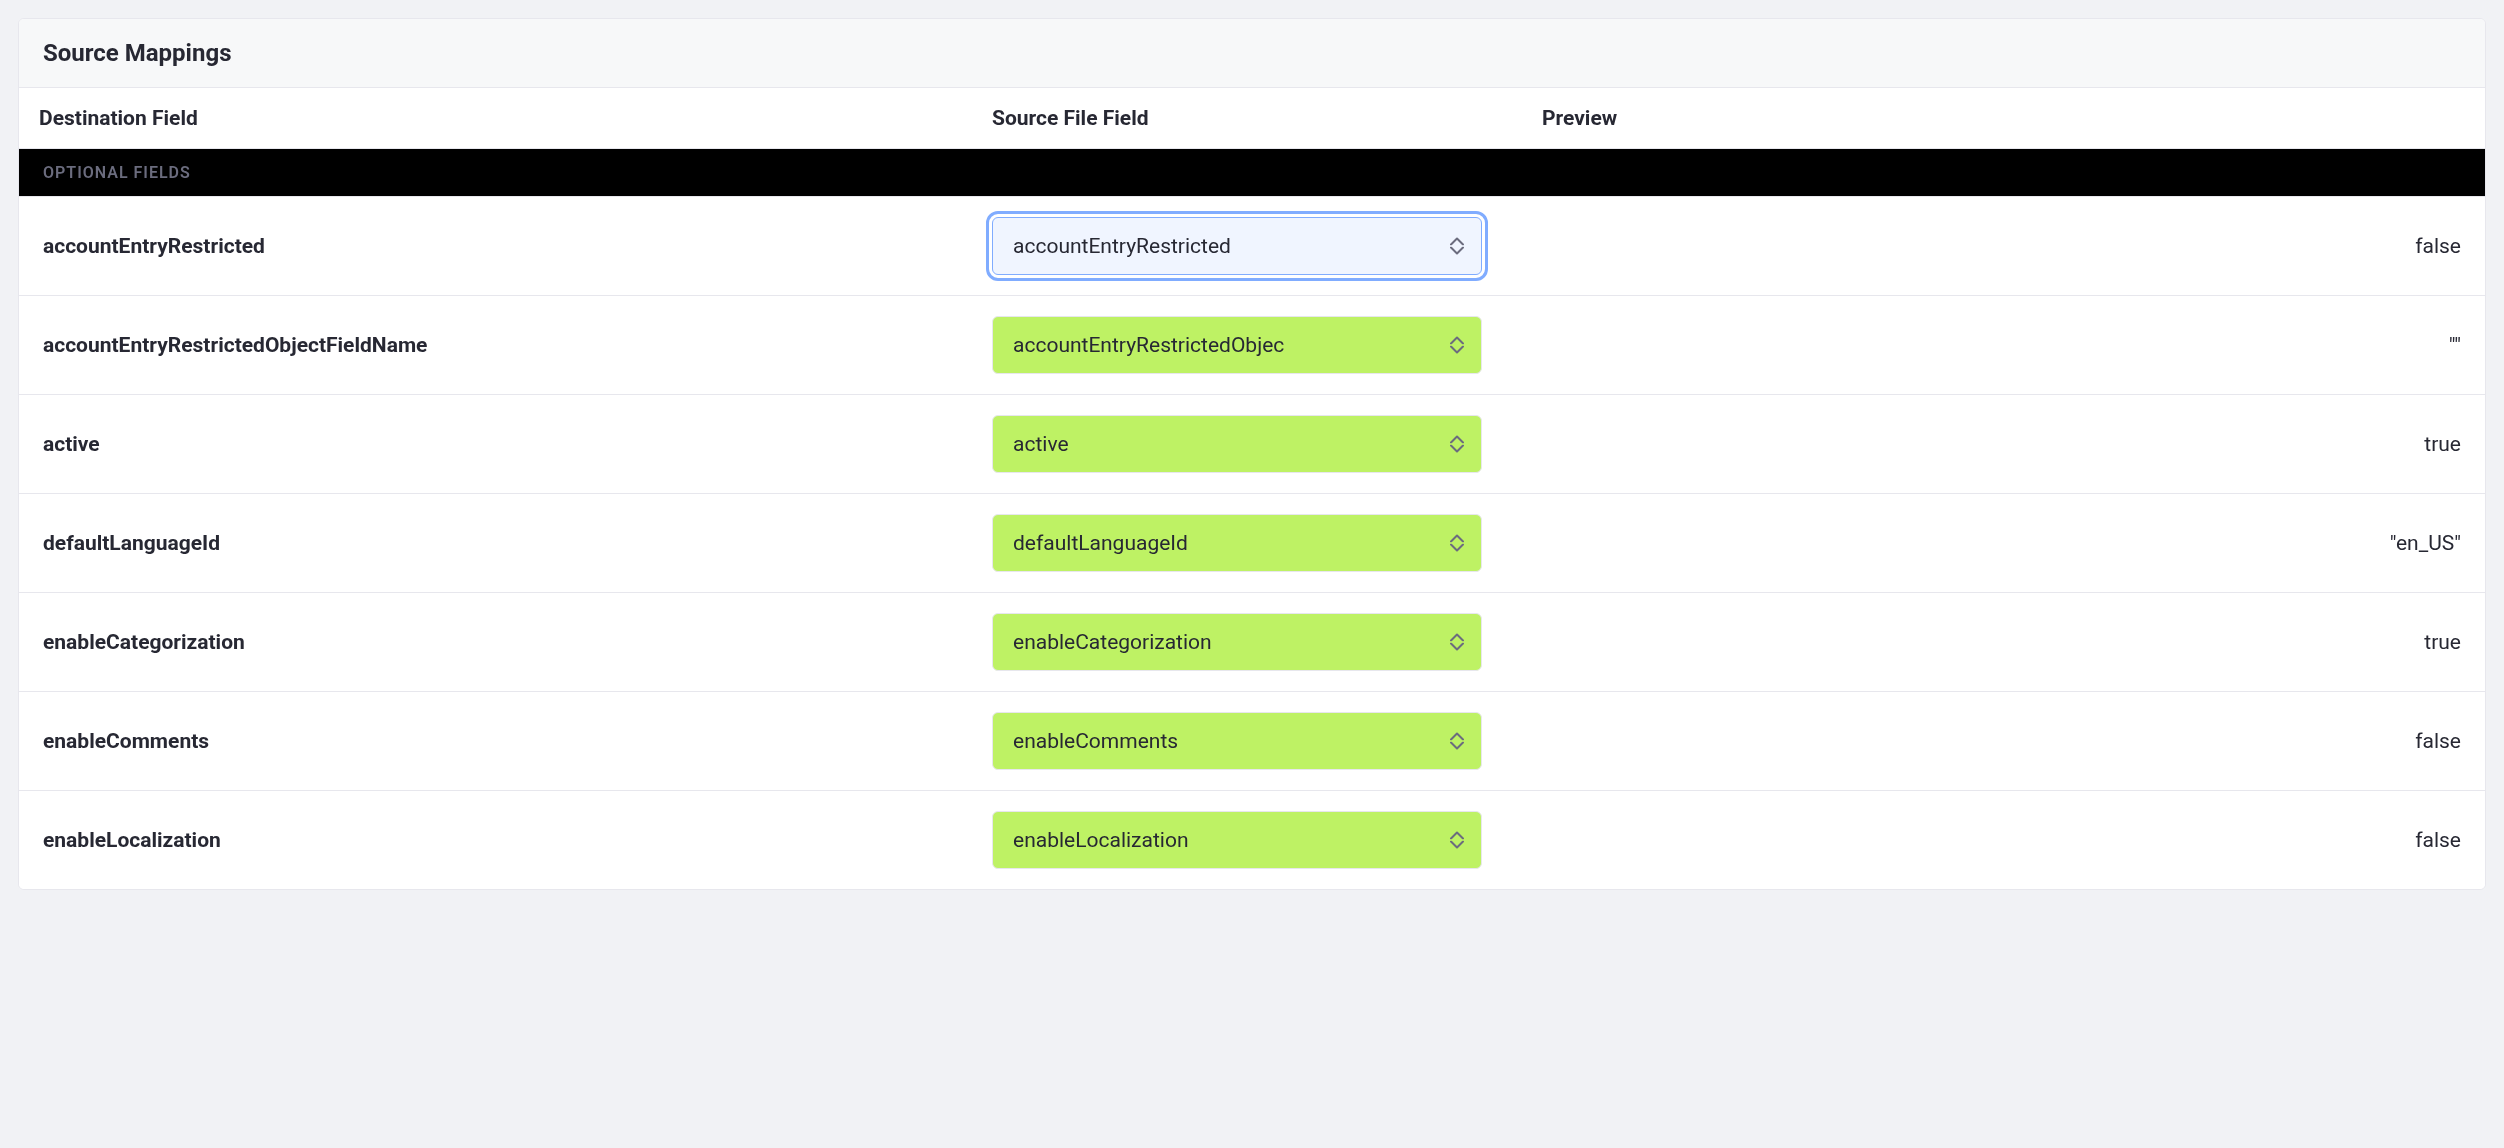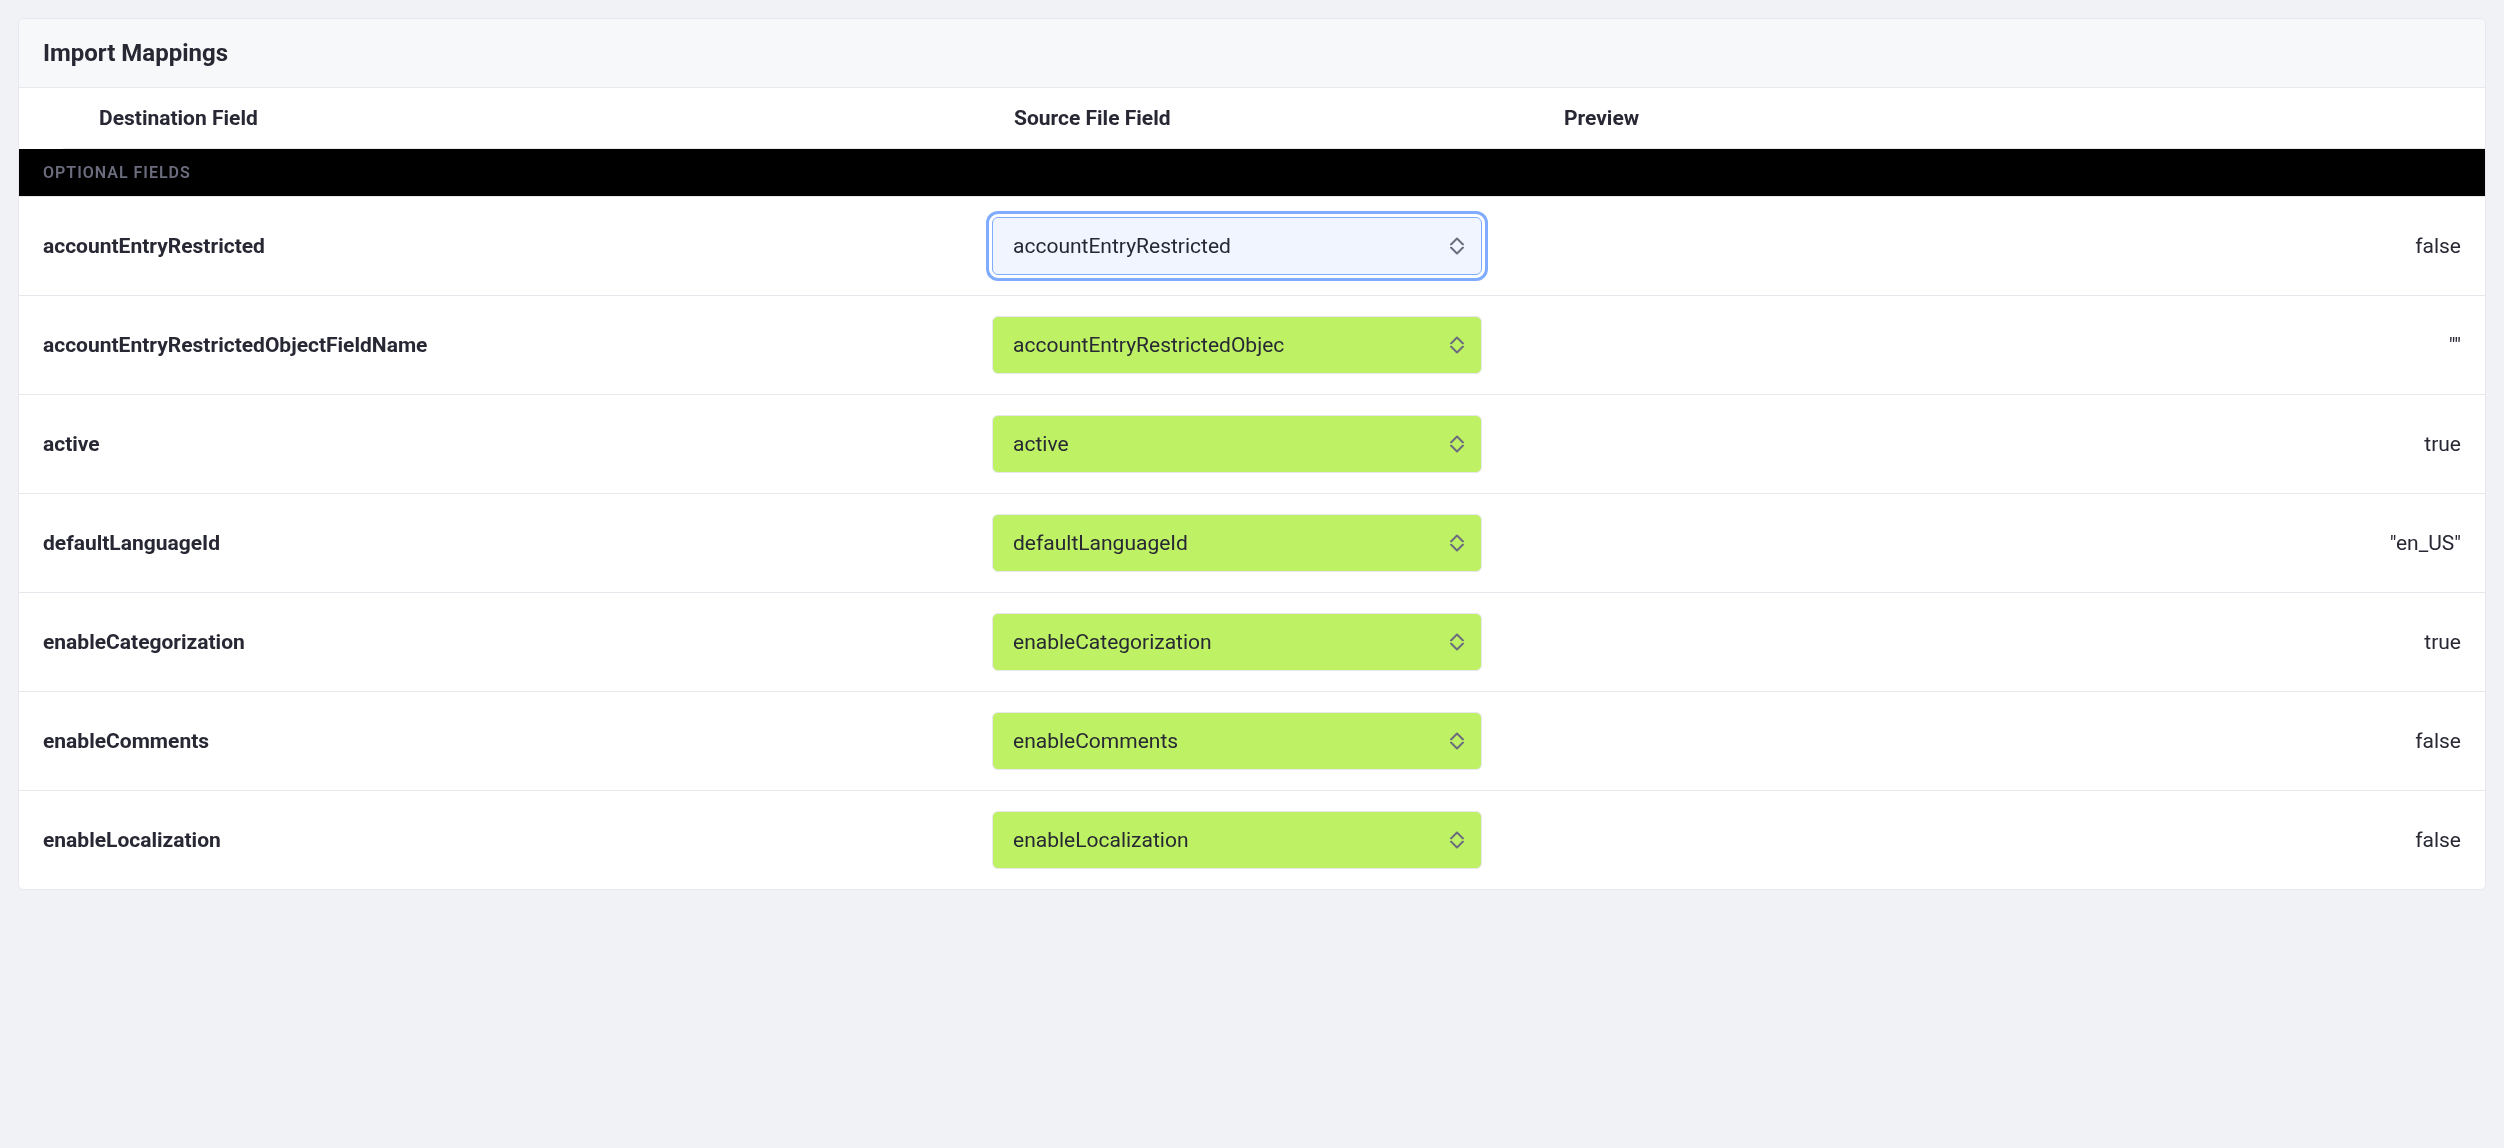--- a/index.html
+++ b/index.html
@@ -27,24 +27,23 @@
   }
   .card-title {
     font-size: 24px;
     font-weight: 700;
     color: #272833;
   }
   .table-header {
     display: grid;
     grid-template-columns: 1fr 520px 1fr;
     column-gap: 30px;
-    padding: 18px 36px;
+    padding: 18px 20px;
     background: #fff;
     border-bottom: 1px solid #e7e7ed;
-    margin-left: 44px;
   }
   .th {
     font-weight: 700;
     font-size: 21px;
     color: #272833;
   }
   .section-label {
     background: #000000;
     padding: 14px 24px;
     font-size: 16px;
@@ -123,21 +122,21 @@
     font-weight: 400;
     text-align: right;
   }
 </style>
 </head>
 <body>
 
 <div class="card">
 
   <div class="card-header">
-    <div class="card-title">Import Mappings</div>
+    <div class="card-title">Source Mappings</div>
   </div>
 
   <div class="table-header">
     <div class="th">Destination Field</div>
     <div class="th">Source File Field</div>
     <div class="th">Preview</div>
   </div>
 
   <div class="section-label">OPTIONAL FIELDS</div>
 

